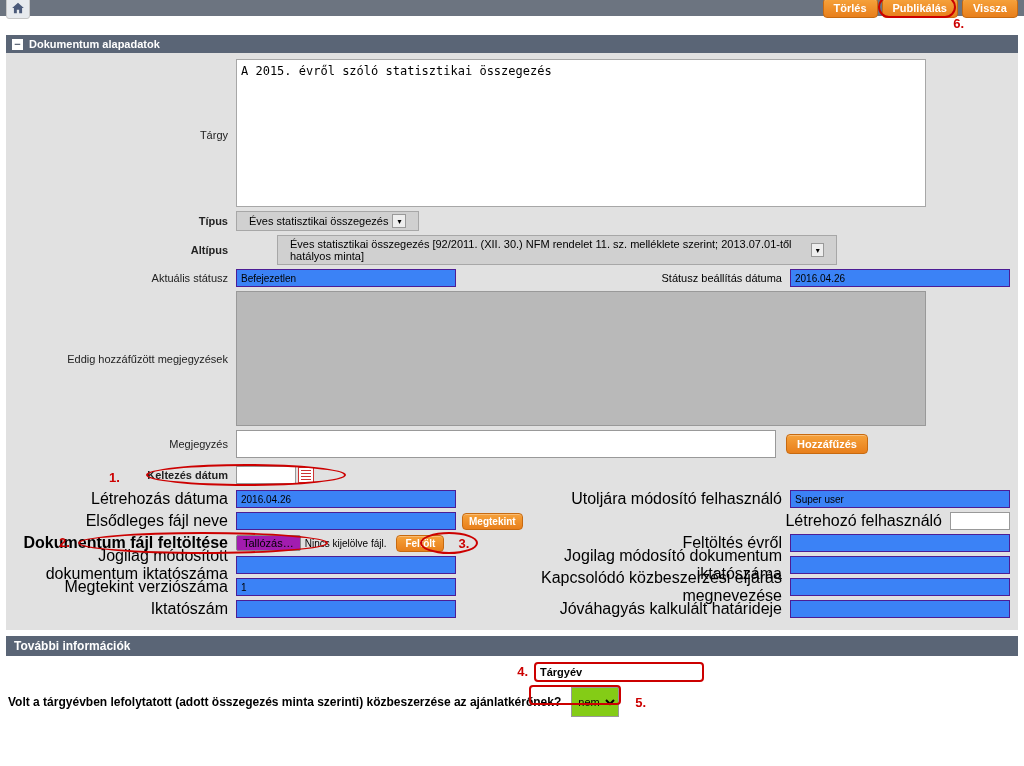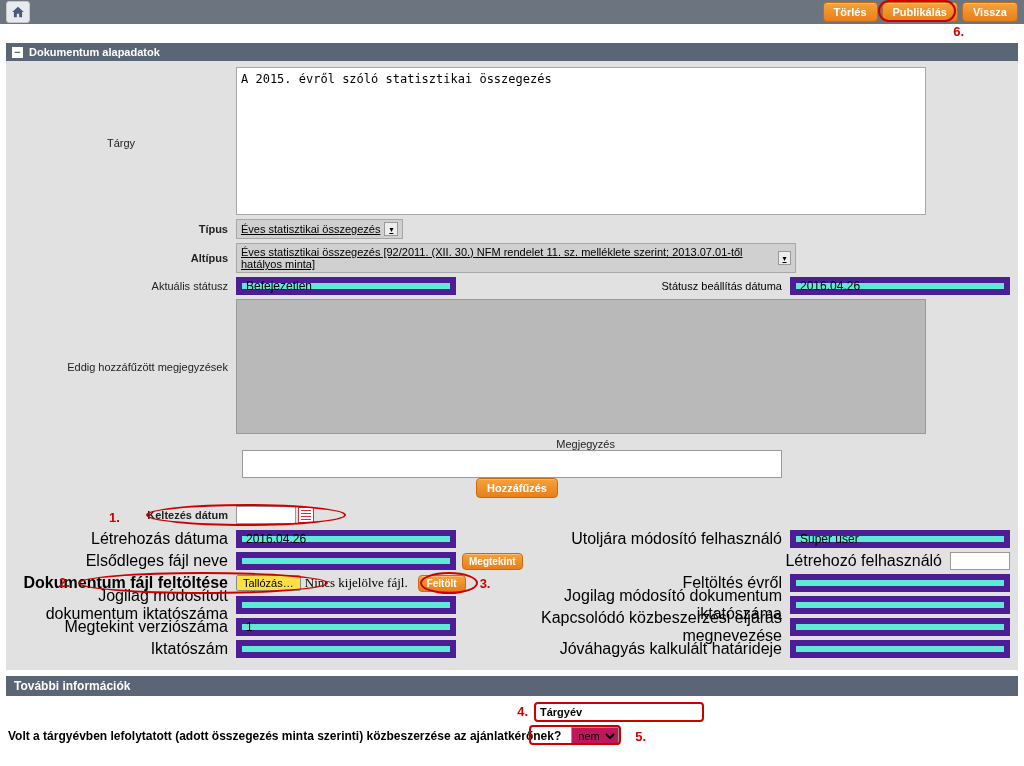--- a/index.html
+++ b/index.html
@@ -1,19 +1,19 @@
 <!DOCTYPE html>
 <html><head>
 <meta charset="utf-8">
 <style>
   * { box-sizing: border-box; margin: 0; padding: 0; }
   body { font-family: Arial, sans-serif; font-size: 11px; background: #fff; }
   .topbar {
     background: #6c7480;
-    height: 24px;
+    height: 16px;
     display: flex;
     align-items: center;
     padding: 0 6px;
     position: relative;
   }
   .home-icon-box {
     width: 24px; height: 22px; background: #e7eaee;
     border: 1px solid #c6c6c6; border-radius: 3px;
     display: flex; align-items: center; justify-content: center;
   }
@@ -42,31 +42,31 @@
     font-size: 11px; line-height: 1;
   }
   .panel-body { background: #e1e1e1; padding: 6px 8px 10px 8px; }
   .textarea-big {
     width: 690px; height: 148px; background: #fff; border: 1px solid #a7a7a7;
     font-size: 12px; padding: 4px; resize: none;
   }
   .row { display: flex; align-items: center; margin-bottom: 4px; }
   .label-col { width: 222px; text-align: right; padding-right: 8px; font-size: 11px; color: #222; }
   .select-like {
-    background: #d0d0d0; border: 1px solid #a7a7a7; padding: 2px 4px;
-    font-size: 11px; display: inline-flex; align-items: center; gap: 4px; text-decoration: underline;
+    background: #d0d0d0; border: 1px solid #a7a7a7; padding: 2px 12px;
+    font-size: 11px; display: inline-flex; align-items: center; gap: 4px;
   }
   .select-arrow {
     width: 14px; height: 14px; background: #eee; border: 1px solid #999;
     display: inline-flex; align-items: center; justify-content: center;
     font-size: 8px;
   }
   .grey-input {
-    background: #5eead4; border: 6px solid #4c1d95; height: 18px;
-    padding: 0 4px; font-size: 12px; display: inline-flex; align-items: center;
+    background: #3b82f6; border: 1px solid #4c1d95; height: 18px;
+    padding: 0 4px; font-size: 10px; display: inline-flex; align-items: center;
   }
   .white-input {
     background: #fff; border: 1px solid #999; height: 18px;
     font-size: 11px; display: inline-block;
   }
   .textarea-grey {
     background: #b9b9b9; border: 1px solid #999; width: 690px; height: 135px;
     display: block; resize: none;
   }
   .textarea-white-sm {
@@ -83,32 +83,32 @@
   }
   .two-col { display: flex; }
   .col-left { flex: 0 0 480px; }
   .col-right { flex: 1; }
   .field-row { display: flex; align-items: center; height: 22px; }
   .field-label { text-align: right; padding-right: 8px; font-size: 16px; }
   .lbl-left { width: 222px; }
   .lbl-right { flex: 1; }
   .val-box { flex: 0 0 220px; }
   .native-btn {
-    font-size: 11px; padding: 1px 6px; background: #fde047;
+    font-size: 11px; padding: 1px 6px; background: #a21caf;
     border: 1px solid #888; border-radius: 2px;
   }
   .section-header {
     background: #5a6576; color: #fff; font-weight: bold;
     padding: 3px 8px; margin: 6px 6px 0 6px; font-size: 12px;
   }
   .footer-area { padding: 8px 8px; position: relative; }
   .q-line { font-weight: bold; font-size: 12px; display: flex; align-items: center; }
   .dropdown {
-    border: 1px solid #999; background: #be185d; font-size: 11px;
-    padding: 0 2px; height: 18px;
+    border: 1px solid #999; background: #84cc16; font-size: 11px;
+    padding: 0 2px; height: 30px;
   }
 </style>
 </head>
 <body>
 
 <div class="topbar">
   <div class="home-icon-box">
     <svg width="14" height="14" viewBox="0 0 24 24">
         <path fill="#4b5a7a" d="M12 3l10 9h-3v9h-5v-6h-4v6H5v-9H2z"></path>
       </svg>
@@ -127,53 +127,53 @@
 </div>
 
 <div class="panel">
   <div class="panel-header">
     <span class="toggle">−</span>
     <span>Dokumentum alapadatok</span>
   </div>
   <div class="panel-body">
 
     <div class="row" style="align-items:flex-start;">
-      <div class="label-col" style="padding-top:70px;text-align:center;">Tárgy</div>
+      <div class="label-col" style="padding-top:70px;">Tárgy</div>
       <textarea class="textarea-big" style="">A 2015. évről szóló statisztikai összegezés</textarea>
     </div>
 
     <div class="row">
       <div class="label-col"><b>Típus</b></div>
       <div class="select-like">
         <span>Éves statisztikai összegezés</span>
         <span class="select-arrow">▾</span>
       </div>
     </div>
 
     <div class="row">
       <div class="label-col"><b>Altípus</b></div>
-      <div class="select-like" style="width:560px;justify-content:space-between;">
+      <div class="select-like" style="width:560px;justify-content:space-between;margin-left:41px;">
         <span>Éves statisztikai összegezés [92/2011. (XII. 30.) NFM rendelet 11. sz. melléklete szerint; 2013.07.01-től hatályos minta]</span>
         <span class="select-arrow">▾</span>
       </div>
     </div>
 
     <div class="row">
       <div class="label-col">Aktuális státusz</div>
       <div class="grey-input" style="width:220px;">Befejezetlen</div>
       <div style="flex:1;text-align:right;padding-right:8px;">Státusz beállítás dátuma</div>
       <div class="grey-input" style="width:220px;">2016.04.26</div>
     </div>
 
     <div class="row" style="align-items:center;">
       <div class="label-col">Eddig hozzáfűzött megjegyzések</div>
       <textarea class="textarea-grey" readonly="" style=""></textarea>
     </div>
 
-    <div class="row" style="align-items:center;margin-top:2px;flex-direction:column;">
+    <div class="row" style="align-items:center;margin-top:2px;">
       <div class="label-col">Megjegyzés</div>
       <textarea class="textarea-white-sm" style=""></textarea>
       <div style="margin-left:10px;">
         <button class="btn-orange">Hozzáfűzés</button>
       </div>
     </div>
 
     <div class="row" style="position:relative;margin-top:8px;">
       <div class="label-col" style="position:relative;">
         <span class="annot-num" style="position:absolute;left:95px;top:1px;">1.</span>
@@ -216,21 +216,21 @@
         </div>
       </div>
     </div>
 
     <div class="two-col" style="position:relative;">
       <div class="col-left" style="position:relative;">
         <div class="field-row">
           <span class="annot-num" style="position:absolute;left:45px;top:3px;">2.</span>
           <div class="field-label lbl-left"><b>Dokumentum fájl feltöltése</b></div>
           <button class="native-btn">Tallózás…</button>
-          <span style="margin-left:4px;font-size:13px;font-family:Liberation Serif, serif;">Nincs kijelölve fájl.</span>
+          <span style="margin-left:4px;font-size:10px;">Nincs kijelölve fájl.</span>
           <button class="btn-orange" style="margin-left:10px;font-size:10px;padding:2px 8px;">Feltölt</button>
           <span class="annot-num" style="margin-left:14px;">3.</span>
         </div>
         <div style="position:absolute;border:2px solid #c00;border-radius:50%/50%;width:250px;height:22px;left:64px;top:0;pointer-events:none;"></div>
         <div style="position:absolute;border:2px solid #c00;border-radius:50%/50%;width:58px;height:22px;left:406px;top:0;pointer-events:none;"></div>
       </div>
       <div class="col-right">
         <div class="field-row">
           <div class="field-label lbl-right">Feltöltés évről</div>
           <div class="grey-input val-box"></div>

